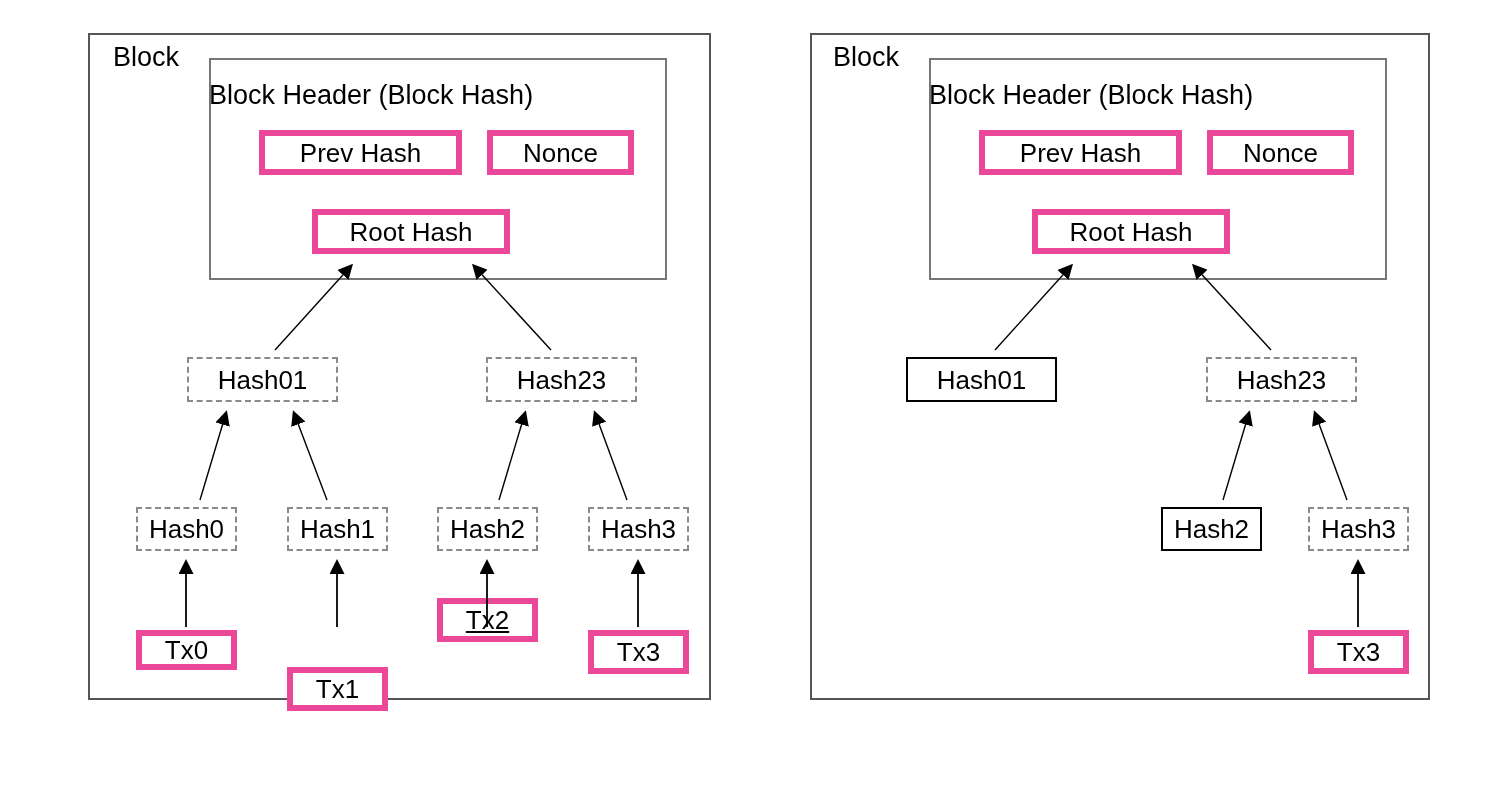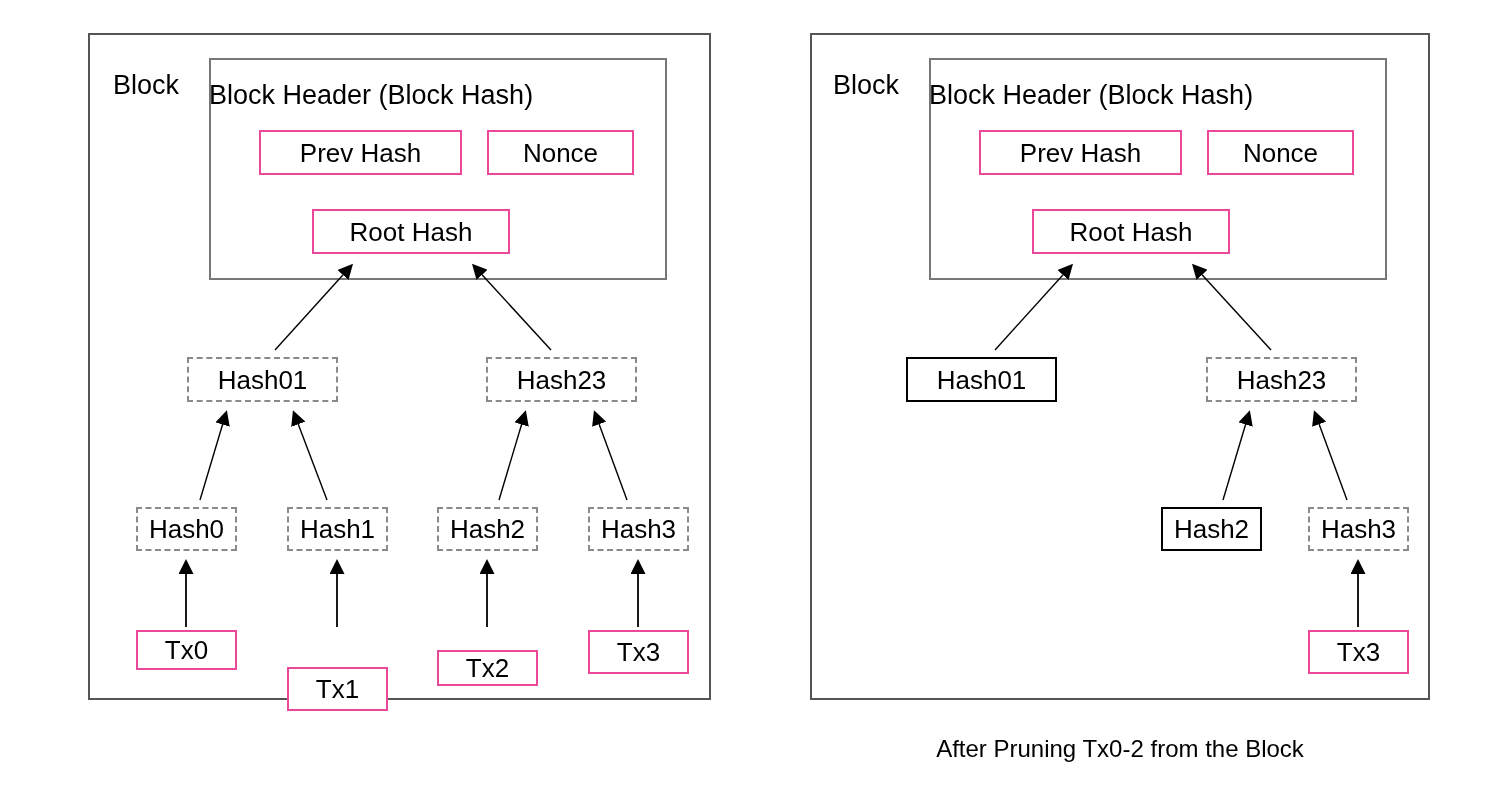--- a/index.html
+++ b/index.html
@@ -27,21 +27,20 @@
     border: 2px solid #555555;
     background: #ffffff;
     box-sizing: border-box;
   }
 
   .block-label {
     position: absolute;
     font-size: 27px;
     line-height: 1;
     white-space: nowrap;
-    margin-top: 28px;
   }
 
   
   .header-box {
     position: absolute;
     border: 2px solid #777777;
     background: #ffffff;
     box-sizing: border-box;
   }
 
@@ -63,21 +62,21 @@
     align-items: center;
     justify-content: center;
     font-size: 26px;
     line-height: 1;
     white-space: nowrap;
   }
   .node.solid {
     border: 2px solid #000000;
   }
   .node.solid-grey {
-    border: 2px solid #ec4899;
+    border: 6px solid #ec4899;
   }
   .node.dashed {
     border: 2px dashed #8a8a8a;
   }
 
   
   .caption {
     position: absolute;
     text-align: center;
     font-size: 24px;
@@ -123,21 +122,21 @@
   <div class="node dashed" style="left:287px; top:507px; width:101px; height:44px;">Hash1</div>
 
   <div class="node dashed" style="left:437px; top:507px; width:101px; height:44px;">Hash2</div>
 
   <div class="node dashed" style="left:588px; top:507px; width:101px; height:44px;">Hash3</div>
 
   <div class="node solid-grey" style="left:136px; top:630px; width:101px; height:40px;">Tx0</div>
 
   <div class="node solid-grey" style="left:287px; top:630px; width:101px; height:44px;margin-top:37px;">Tx1</div>
 
-  <div class="node solid-grey" style="left:437px; top:650px; width:101px; height:36px;">Tx2</div>
+  <div class="node solid-grey" style="left:437px; top:598px; width:101px; height:44px;text-decoration:underline;">Tx2</div>
 
   <div class="node solid-grey" style="left:588px; top:630px; width:101px; height:44px;">Tx3</div>
 
 
   <div class="block-panel" style="left:810px; top:33px; width:620px; height:667px;"></div>
 
   <div class="block-label" style="left:833px; top:44px;">Block</div>
 
   <div class="header-box" style="left:929px; top:58px; width:458px; height:222px;"></div>
 
@@ -152,21 +151,20 @@
   <div class="node solid" style="left:906px; top:357px; width:151px; height:45px;">Hash01</div>
 
   <div class="node dashed" style="left:1206px; top:357px; width:151px; height:45px;">Hash23</div>
 
   <div class="node solid" style="left:1161px; top:507px; width:101px; height:44px;">Hash2</div>
 
   <div class="node dashed" style="left:1308px; top:507px; width:101px; height:44px;">Hash3</div>
 
   <div class="node solid-grey" style="left:1308px; top:630px; width:101px; height:44px;">Tx3</div>
 
-  <div class="caption" style="left:810px; top:737px; width:620px;">After Pruning Tx0-2 from the Block</div>
 
   <svg class="arrow-layer" viewBox="0 0 1492 802" xmlns="http://www.w3.org/2000/svg">
     <defs>
       <marker id="ah" markerWidth="11" markerHeight="11" refX="9" refY="5.5" orient="auto" markerUnits="userSpaceOnUse">
         <path d="M0,0 L11,5.5 L0,11 z" fill="#000000"></path>
       </marker>
       <marker id="ahb" markerWidth="15" markerHeight="15" refX="12" refY="7.5" orient="auto" markerUnits="userSpaceOnUse">
         <path d="M0,0 L15,7.5 L0,15 z" fill="#000000"></path>
       </marker>
     </defs>

